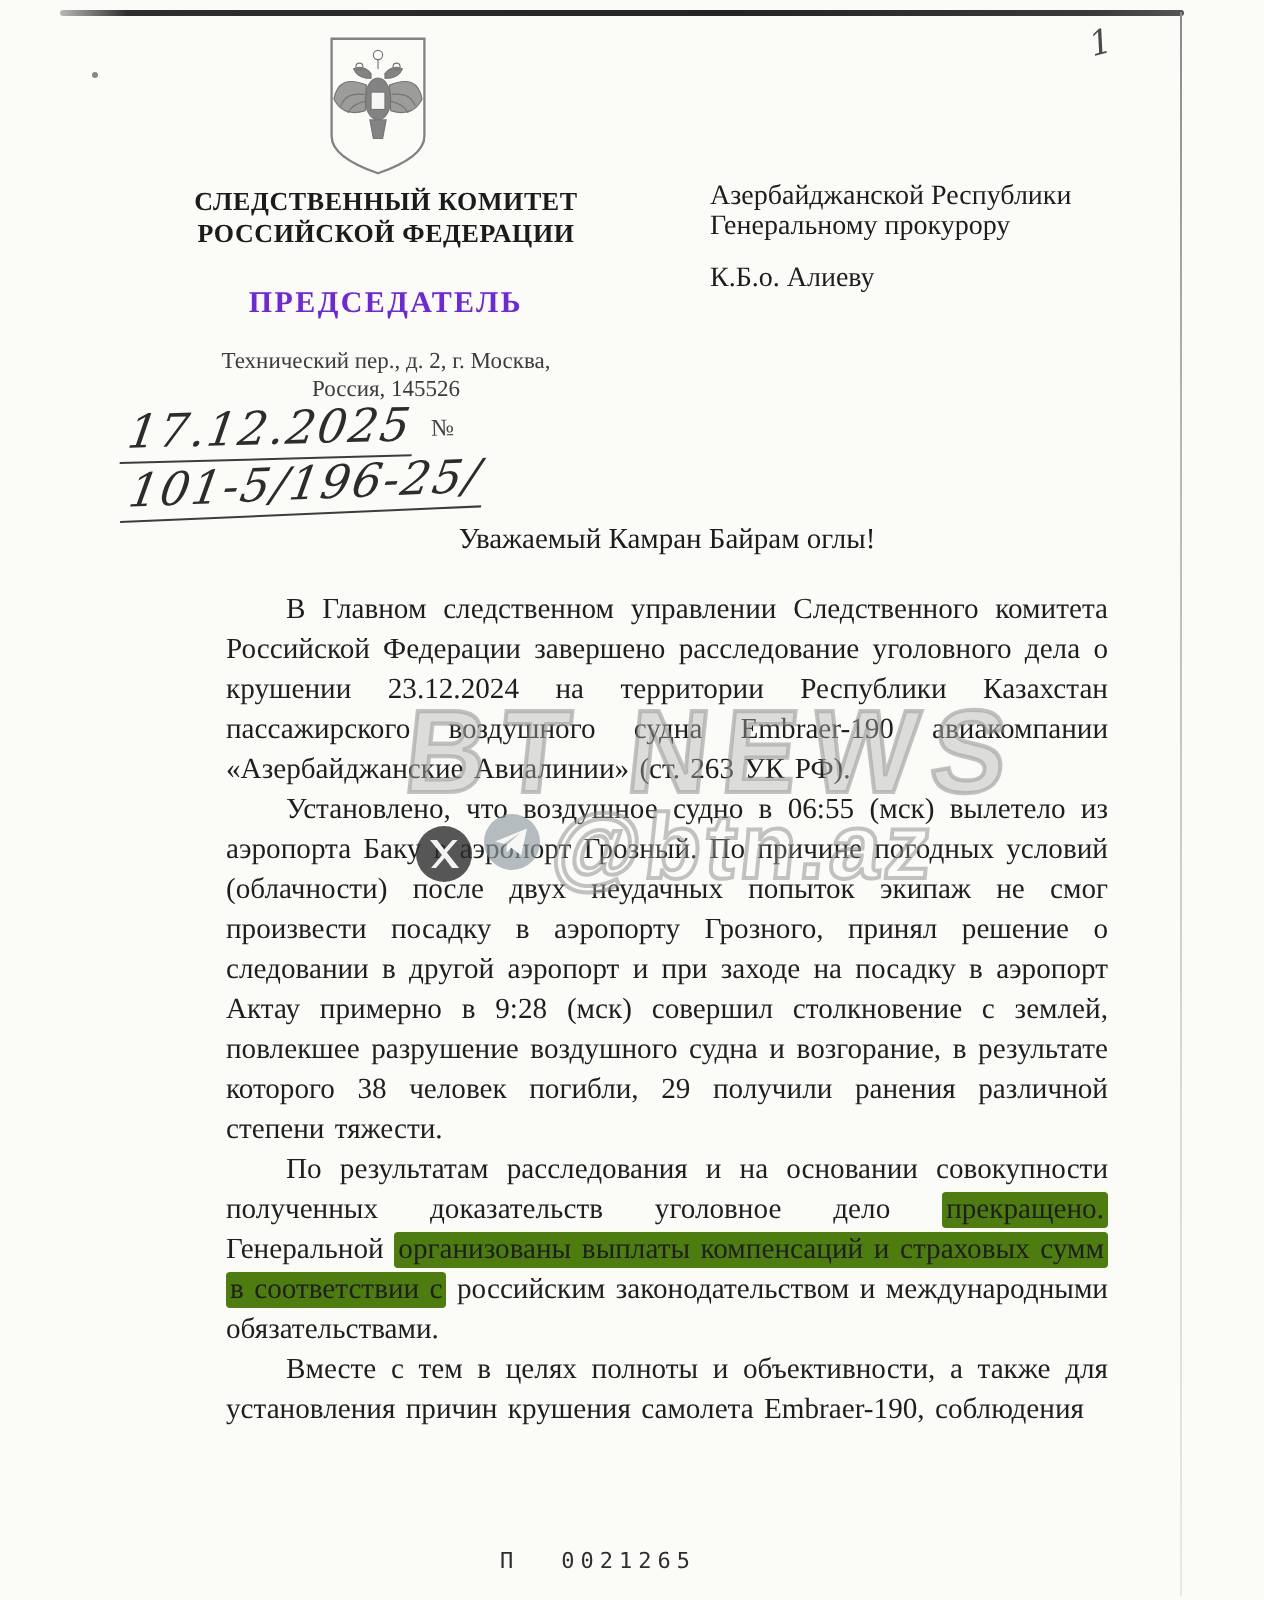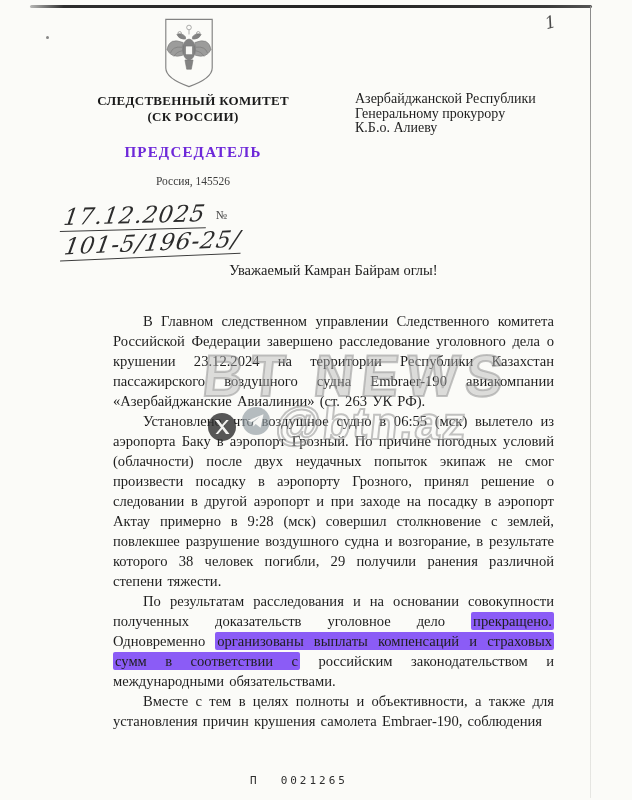--- a/index.html
+++ b/index.html
@@ -50,32 +50,32 @@
     display:inline-block;transform:skewX(-10deg);
     border-bottom:1.5px solid #3c3c3c;padding:0 2px 1px 2px;
   }
   .hw-number{transform:skewX(-12deg) rotate(-1deg);}
   .num-sign{
     font-family:"Liberation Serif", serif;font-style:normal;font-size:12px;color:#444;
     display:inline-block;margin:0 6px 0 8px;vertical-align:2px;
   }
   
   .recipient{position:absolute;left:355px;top:92px;font-size:14px;line-height:14.5px;color:#1d1d1d;}
-  .recipient .line3{}
+  .recipient .line3{margin-top:12px;}
   
   .content{position:absolute;left:113px;top:262px;width:441px;}
   .salutation{
-    text-align:center;font-size:14.5px;margin:0 0 32px 0;color:#1c1c1c;
+    text-align:center;font-size:14.5px;margin:0 0 16px 0;color:#1c1c1c;
   }
   .body-para{
     margin:0;font-size:14.6px;line-height:20px;text-align:justify;
     text-indent:30px;word-spacing:1.5px;color:#1e1e1e;
   }
   mark{
-    background:#8b5cf6;color:inherit;padding:1px 2px;border-radius:2px;
+    background:#4d7c0f;color:inherit;padding:1px 2px;border-radius:2px;
     box-decoration-break:clone;-webkit-box-decoration-break:clone;
   }
   
   .watermark{position:absolute;left:0;top:0;width:632px;height:800px;pointer-events:none;}
   .wm-title{
     position:absolute;left:203px;top:348px;
     font-family:"Liberation Sans", sans-serif;font-weight:bold;font-size:56px;line-height:56px;
     letter-spacing:7px;transform:skewX(-6deg) scaleY(1.05);
     color:rgba(255,255,255,.18);
     -webkit-text-stroke:2px rgba(140,140,140,.55);
@@ -123,43 +123,44 @@
       <path d="M60,44 Q84,34 88,56 Q80,72 61,66 Z" fill-opacity=".8"></path>
       <path d="M38,52 Q22,50 18,62 M39,58 Q28,60 24,68" fill="none"></path>
       <path d="M62,52 Q78,50 82,62 M61,58 Q72,60 76,68" fill="none"></path>
       <path d="M43,74 L57,74 L54,90 L46,90 Z"></path>
       <rect x="44" y="50" width="12" height="15" fill="#f6f6f3" stroke="#5e5e5e"></rect>
     </g>
   </svg>
 </div>
 <div class="org-block">
   <div>СЛЕДСТВЕННЫЙ КОМИТЕТ</div>
-  <div>(СК РОССИИ)</div>
+  <div>РОССИЙСКОЙ ФЕДЕРАЦИИ</div>
 </div>
 <div class="chairman">ПРЕДСЕДАТЕЛЬ</div>
 <div class="address-block">
+  <div>Технический пер., д. 2, г. Москва,</div>
   <div>Россия, 145526</div>
 </div>
 
 <div class="refline">
   <span class="hw">17.12.2025</span><span class="num-sign">№</span><span class="hw hw-number">101-5/196-25/</span>
 </div>
 
 <div class="recipient">
   <div>Азербайджанской Республики</div>
   <div>Генеральному прокурору</div>
   <div class="line3">К.Б.о. Алиеву</div>
 </div>
 
 <div class="content">
   <p class="salutation">Уважаемый Камран Байрам оглы!</p>
   <div>
       <p class="body-para"><span>В Главном следственном управлении Следственного комитета Российской Федерации завершено расследование уголовного дела о крушении 23.12.2024 на территории Республики Казахстан пассажирского воздушного судна Embraer-190 авиакомпании «Азербайджанские Авиалинии» (ст. 263 УК РФ).</span></p>
       <p class="body-para"><span>Установлено, что воздушное судно в 06:55 (мск) вылетело из аэропорта Баку в аэропорт Грозный. По причине погодных условий (облачности) после двух неудачных попыток экипаж не смог произвести посадку в аэропорту Грозного, принял решение о следовании в другой аэропорт и при заходе на посадку в аэропорт Актау примерно в 9:28 (мск) совершил столкновение с землей, повлекшее разрушение воздушного судна и возгорание, в результате которого 38 человек погибли, 29 получили ранения различной степени тяжести.</span></p>
-      <p class="body-para"><span>По результатам расследования и на основании совокупности полученных доказательств уголовное дело </span><mark>прекращено.</mark><span> Одновременно </span><mark>организованы выплаты компенсаций и страховых сумм в соответствии с</mark><span> российским законодательством и международными обязательствами.</span></p>
+      <p class="body-para"><span>По результатам расследования и на основании совокупности полученных доказательств уголовное дело </span><mark>прекращено.</mark><span> Генеральной </span><mark>организованы выплаты компенсаций и страховых сумм в соответствии с</mark><span> российским законодательством и международными обязательствами.</span></p>
       <p class="body-para"><span>Вместе с тем в целях полноты и объективности, а также для установления причин крушения самолета Embraer-190, соблюдения</span></p>
     </div>
 </div>
 
 <div class="watermark">
   <div class="wm-title">BT NEWS</div>
   <div class="wm-icon wm-icon-x">
     <svg width="30" height="30" viewBox="0 0 30 30">
       <circle cx="15" cy="15" r="14" fill="#2d2d2d" fill-opacity=".8"></circle>
       <path d="M8,8 L14,15.5 L8.5,22 H11 L15.3,17 L19,22 H22.5 L16.4,14.2 L21.8,8 H19.3 L15.1,12.8 L11.5,8 Z" fill="#f2f2f0"></path>

